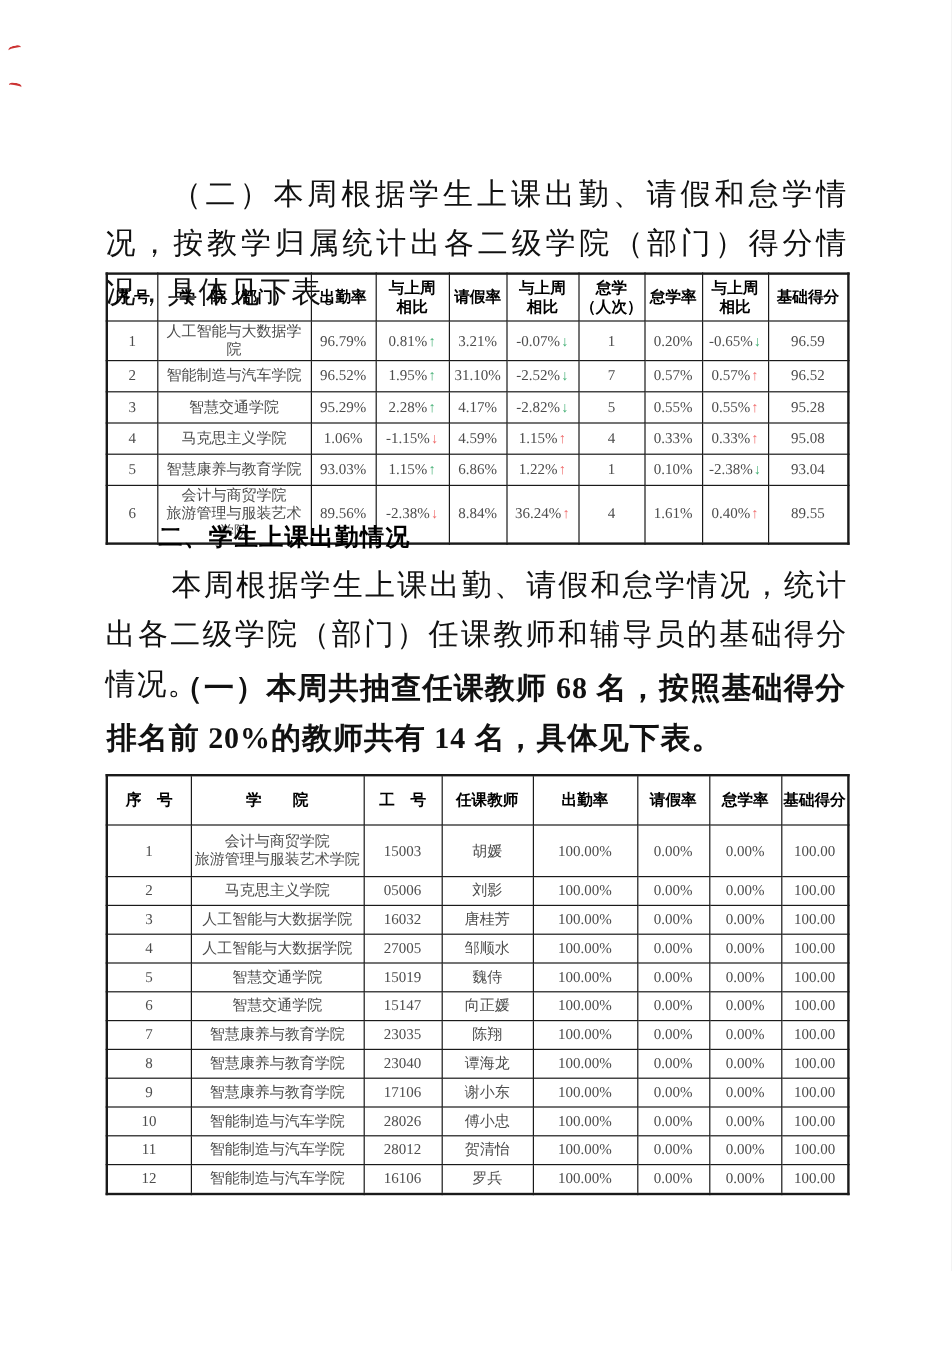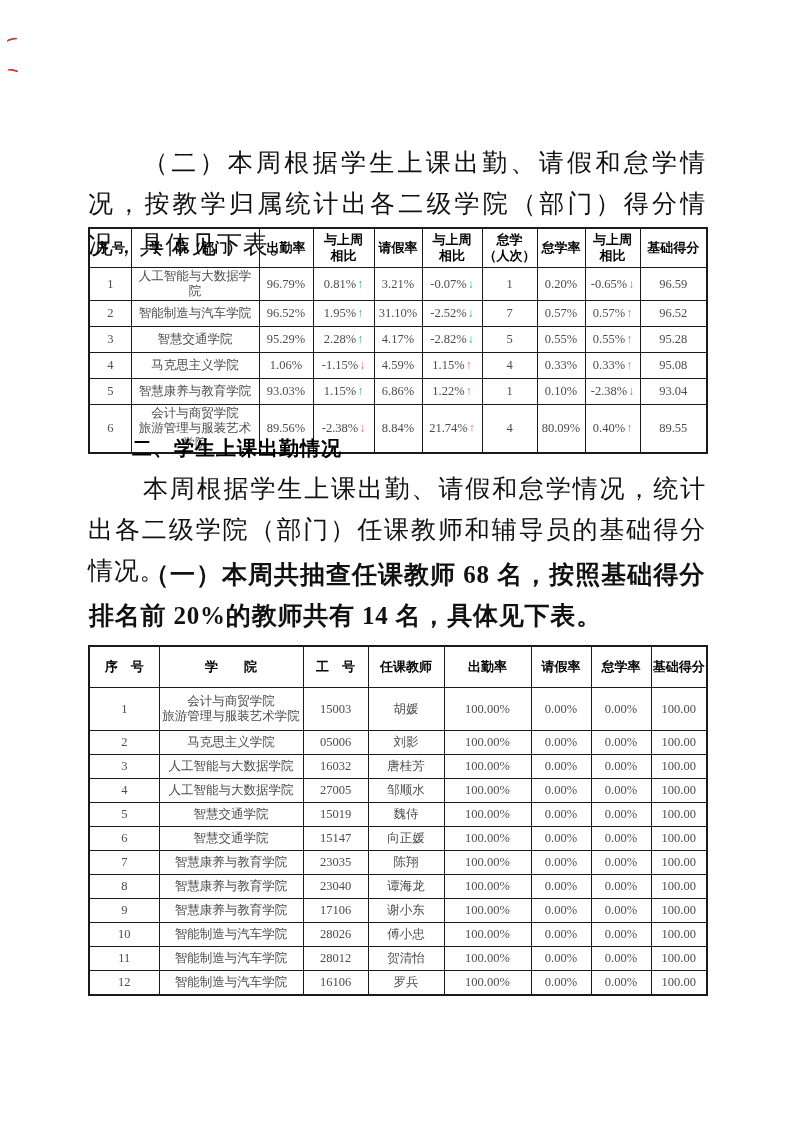--- a/index.html
+++ b/index.html
@@ -158,23 +158,23 @@
             <td><span>-2.38%</span><span class="arrow tone-green">↓</span></td>
             <td>93.04</td>
           </tr>
           <tr class="tall">
             <td>6</td>
             <td>会计与商贸学院
 旅游管理与服装艺术学院</td>
             <td>89.56%</td>
             <td><span>-2.38%</span><span class="arrow tone-red">↓</span></td>
             <td>8.84%</td>
-            <td><span>21.74%</span><span class="arrow tone-red">↑</span></td>
+            <td><span>36.24%</span><span class="arrow tone-red">↑</span></td>
             <td>4</td>
-            <td>80.09%</td>
+            <td>1.61%</td>
             <td><span>0.40%</span><span class="arrow tone-red">↑</span></td>
             <td>89.55</td>
           </tr>
         </tbody>
     </table>
   </div>
 
   <div class="content" style="top:437px;">
     <div class="heading" style="padding-left:2.2em;">二、学生上课出勤情况</div>
   </div>

